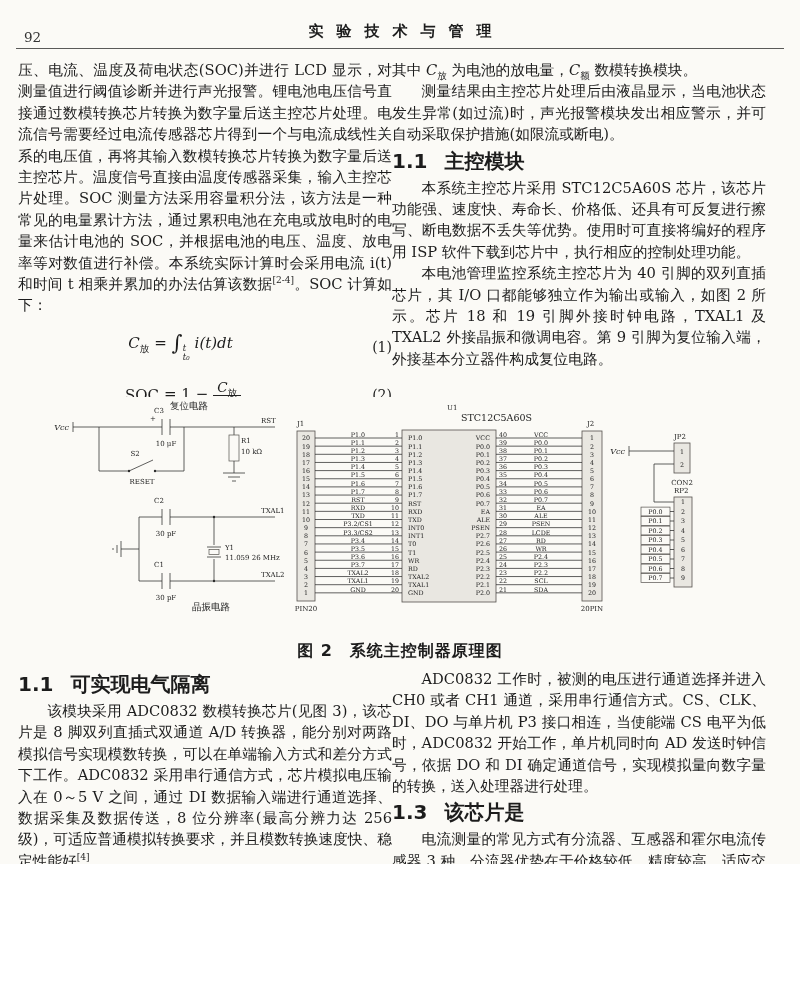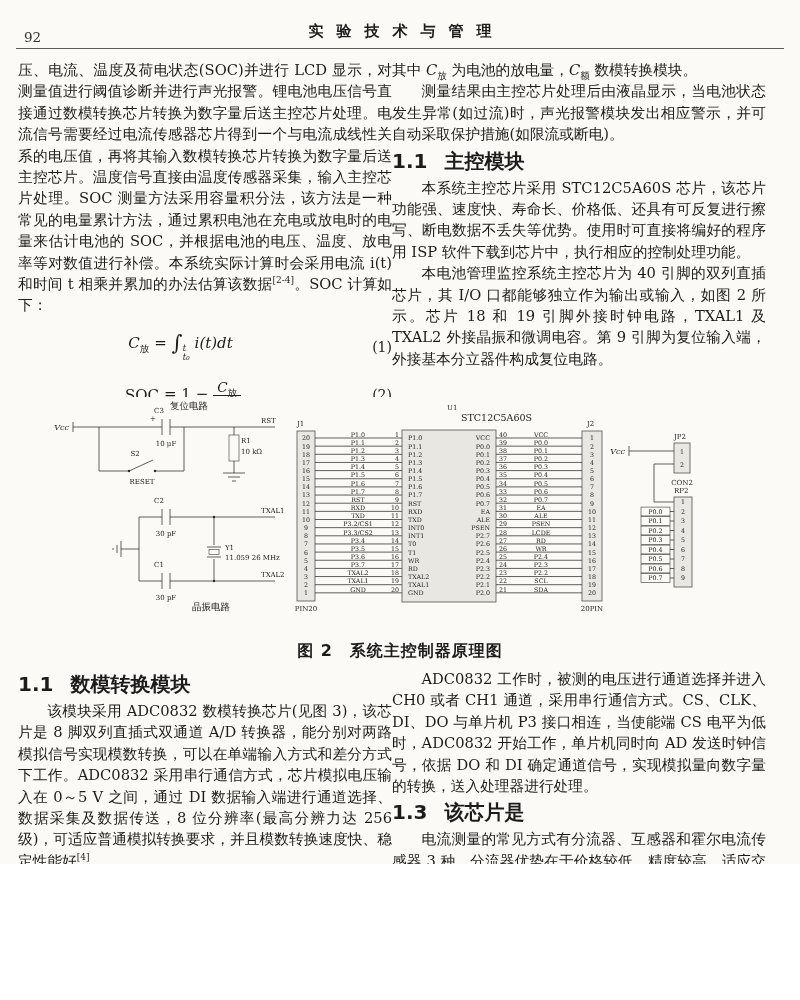--- a/index.html
+++ b/index.html
@@ -411,21 +411,21 @@
           </g>
       </g>
     </svg>
     <div class="figcap">图 2　系统主控制器原理图</div>
   </div>
 
   <div class="cols" style="margin-top:6px;">
     <div class="col">
       <div class="sec">
           <span>1.1</span>
-          <span>数模转换模块</span>
+          <span>可实现电气隔离</span>
         </div>
       <p><span>该模块采用 ADC0832 数模转换芯片(见图 3)，该芯片是 8 脚双列直插式双通道 A/D 转换器，能分别对两路模拟信号实现模数转换，可以在单端输入方式和差分方式下工作。ADC0832 采用串行通信方式，芯片模拟电压输入在 0～5 V 之间，通过 DI 数据输入端进行通道选择、数据采集及数据传送，8 位分辨率(最高分辨力达 256 级)，可适应普通模拟转换要求，并且模数转换速度快、稳定性能好</span><sup class="ref">[4]</sup><span>。</span></p>
       <div class="fig3wrap">
         <svg width="350" height="96" viewBox="0 0 350 96">
           <g>
             <rect x="20" y="14" width="22" height="60" class="box"></rect>
             <text x="20" y="10" class="t7">J4</text>
             <rect x="150" y="14" width="80" height="64" class="box"></rect>
             <text x="190" y="89" class="t8 c">ADC0832</text>
             <line x1="70" y1="22" x2="70" y2="36"></line>

